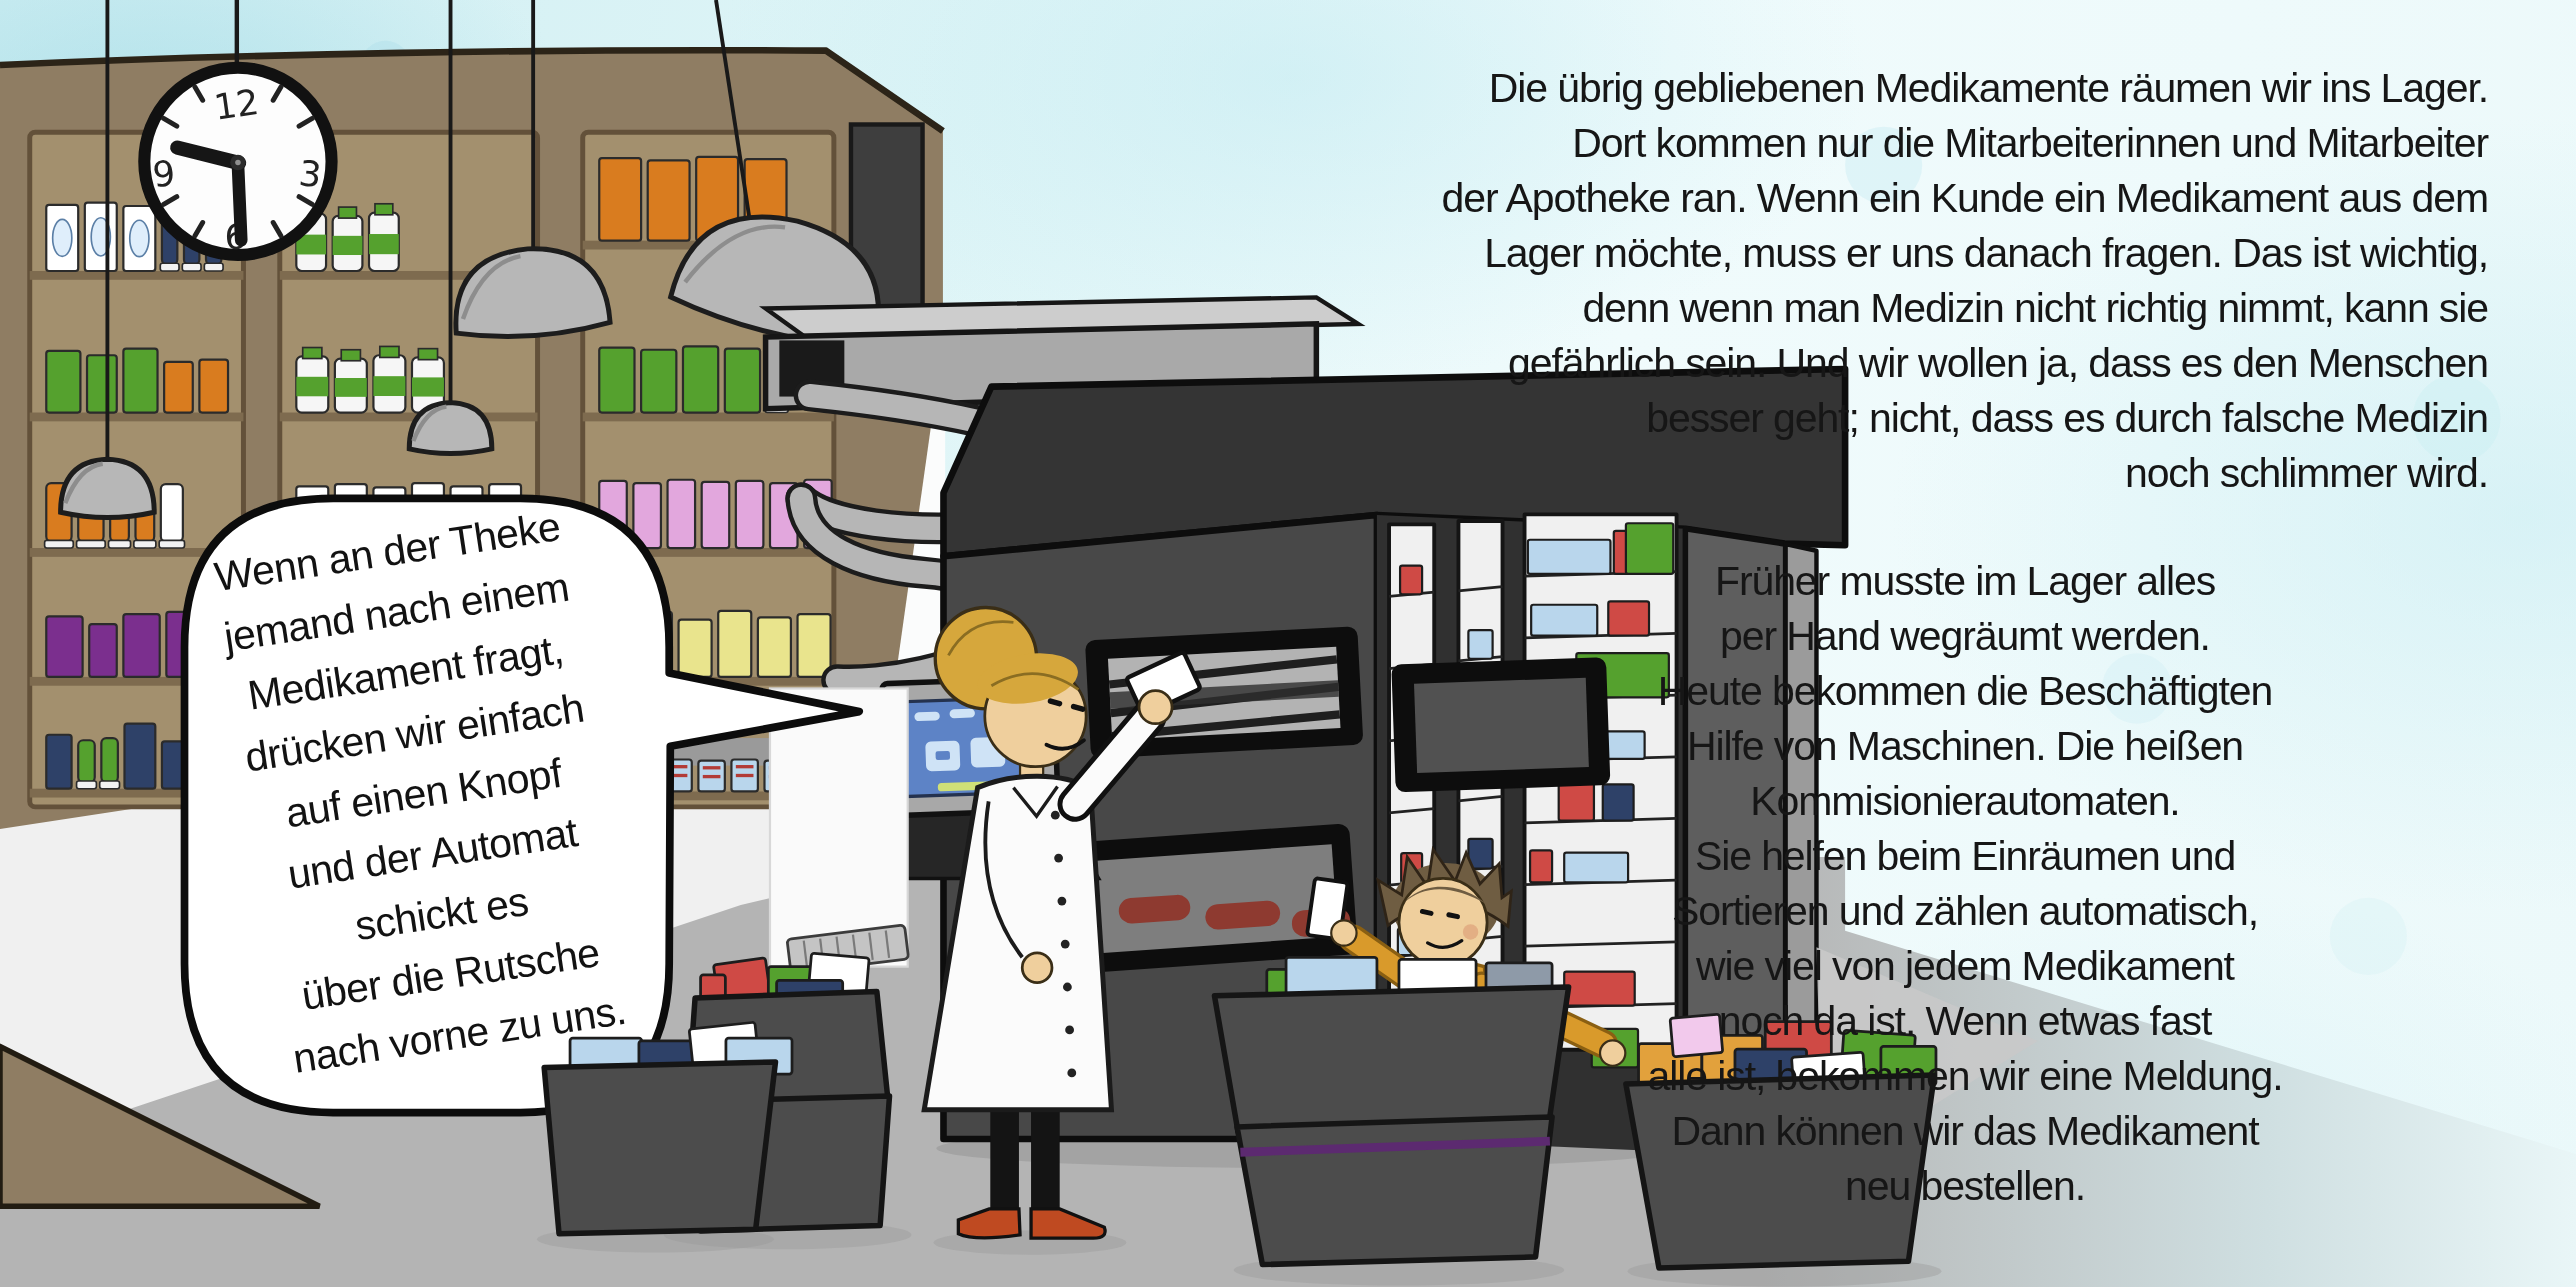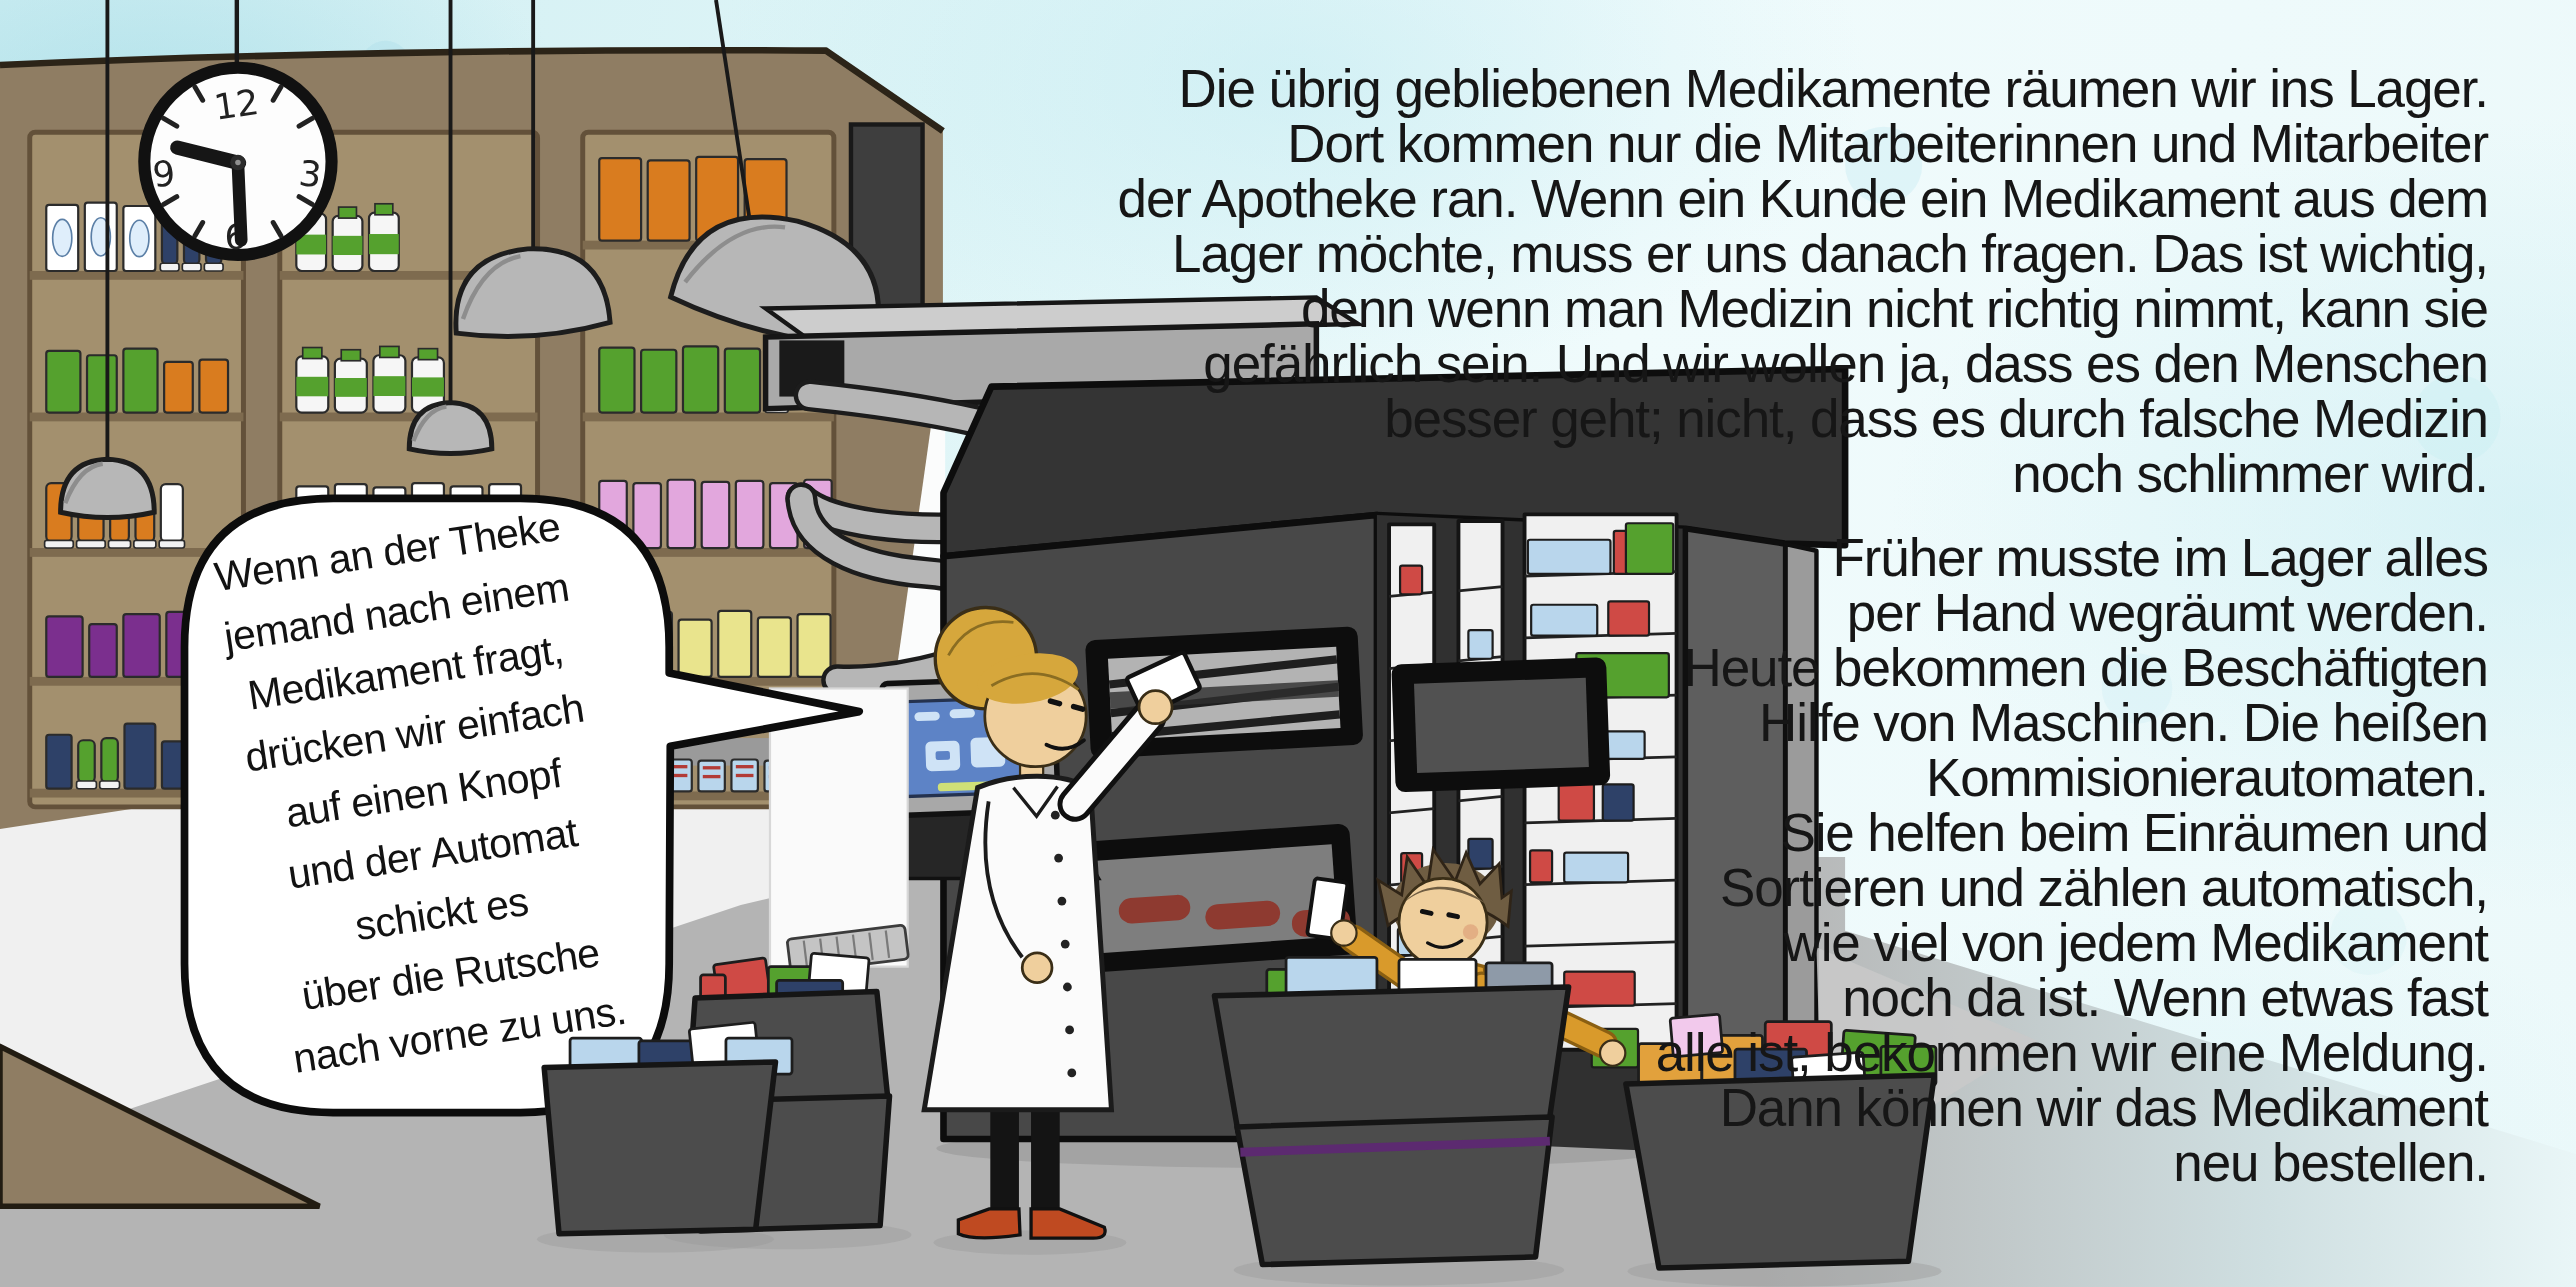--- a/index.html
+++ b/index.html
@@ -9,24 +9,24 @@
     background:
       radial-gradient(ellipse 606px 341px at 6% 10%, rgba(150,214,227,.55), rgba(150,214,227,0) 70%),
       radial-gradient(ellipse 826px 441px at 50% 6%, rgba(185,231,239,.45), rgba(185,231,239,0) 70%),
       radial-gradient(ellipse 881px 551px at 98% 40%, rgba(198,236,242,.55), rgba(198,236,242,0) 72%),
       radial-gradient(ellipse 661px 386px at 85% 90%, rgba(215,242,246,.5), rgba(215,242,246,0) 70%),
       linear-gradient(100deg,#cfeef2 0%, #dff5f7 35%, #f0fbfc 60%, #ecf9fa 100%);
   }
   #scene{position:absolute; inset:0;}
   .para{
     position:absolute; color:#161616; text-align:right; white-space:pre-line;
-    font-size:53px; line-height:55px; letter-spacing:-1.1px;
+    font-size:41px; line-height:55px; letter-spacing:-1.1px;
   }
   #para-storage{ top:61px; right:88px; width:1377px;}
-  #para-automation{ top:530px; right:88px; width:1046px;}
+  #para-automation{ top:554px; right:88px; width:1046px;text-align:center;}
   #bubble-text{
     position:absolute; left:173px; top:519px; width:501px;
     color:#121212; text-align:center; white-space:pre-line;
     font-size:41px; line-height:61px; letter-spacing:-0.6px;
     transform:rotate(-8.5deg);
   }
 </style>
 </head>
 <body>
 

